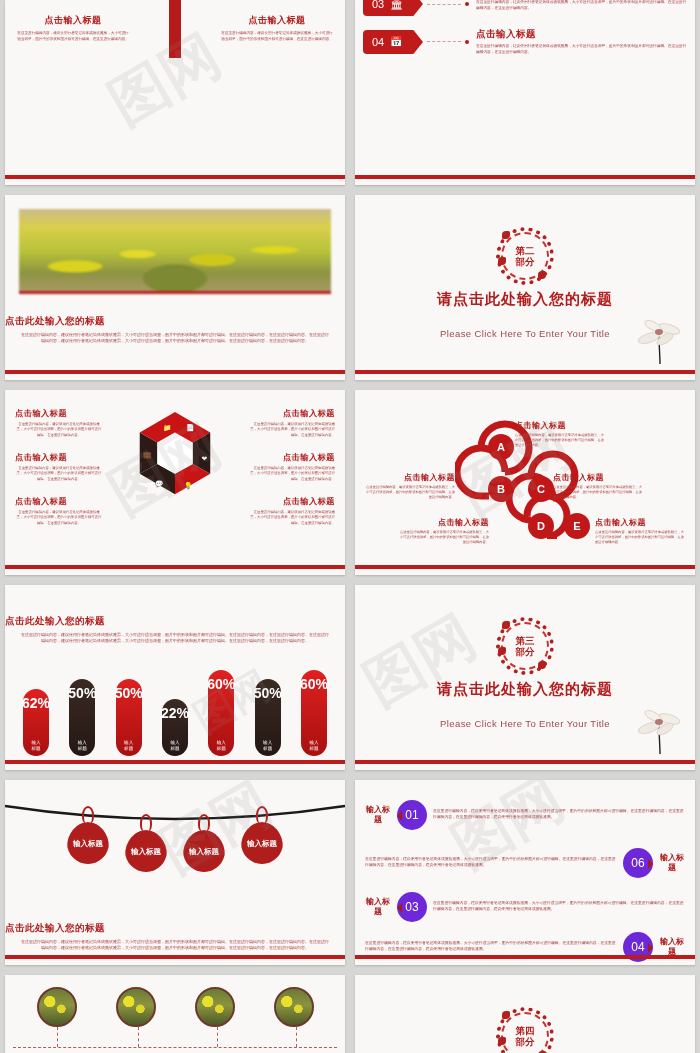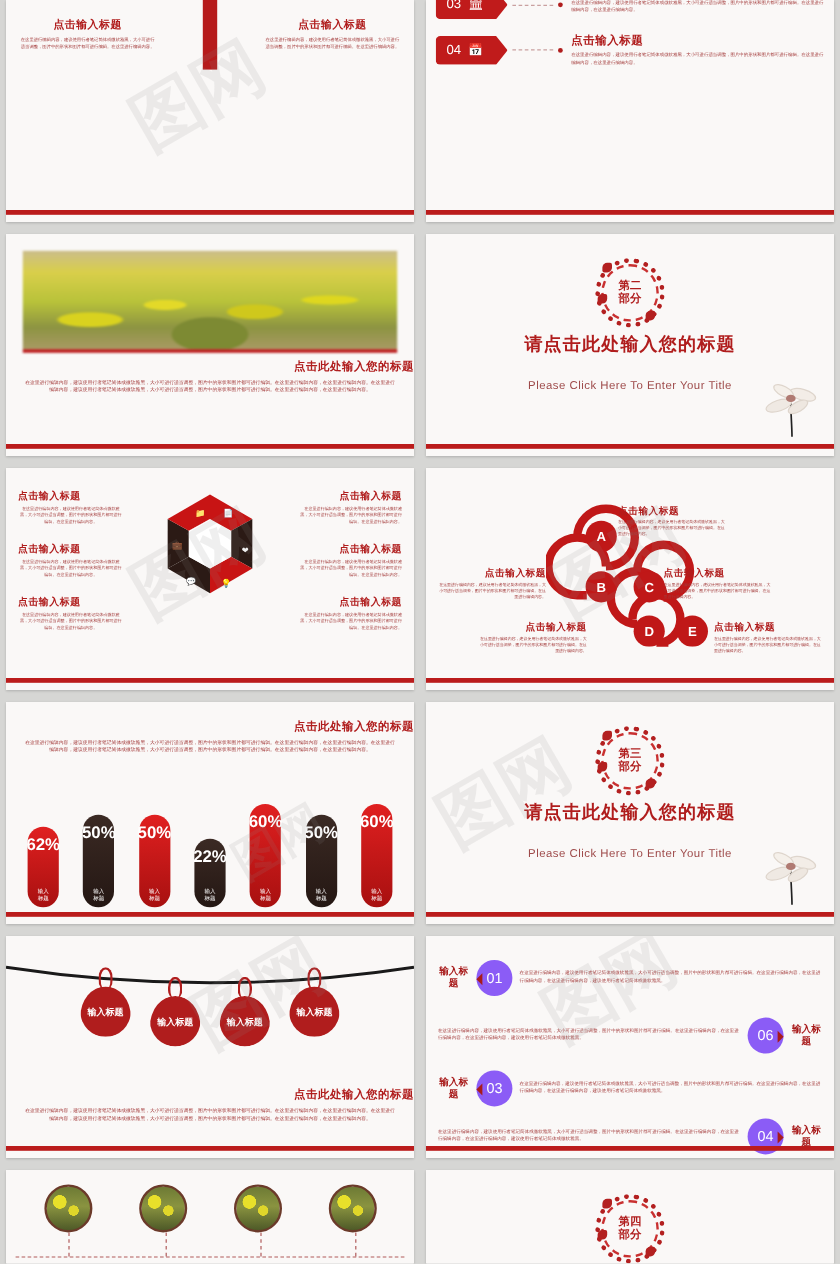--- a/index.html
+++ b/index.html
@@ -82,24 +82,24 @@
     background:
       radial-gradient(ellipse at 18% 70%, #d9d21f 0 7%, transparent 8%),
       radial-gradient(ellipse at 38% 55%, #e3d928 0 6%, transparent 7%),
       radial-gradient(ellipse at 62% 62%, #cfc81c 0 8%, transparent 9%),
       radial-gradient(ellipse at 82% 50%, #ded71f 0 6%, transparent 7%),
       radial-gradient(ellipse at 50% 85%, #7d8a33 0 14%, transparent 15%),
       linear-gradient(#cbbd8a 0%, #d9cf4a 22%, #b8c23a 52%, #8d9442 78%, #a89a63 100%);
     filter:blur(1.1px);
     border-bottom:3px solid #bb1c1c;
   }
-  .cap-title{ text-align:right; font-size:9.5px; margin-top:0;}
+  .cap-title{ text-align:left; font-size:9.5px; margin-top:16px;}
   .cap-body{ font-size:4px; text-align:center; padding:0 16px; margin-top:4px;}
   
-  .sec{ text-align:center; padding-top:20px; position:relative; height:100%;}
+  .sec{ text-align:center; padding-top:32px; position:relative; height:100%;}
   .wreath{
     width:58px;height:58px;margin:0 auto 5px; position:relative;
   }
   .wreath .ring{
     position:absolute; inset:0; border:4px dotted #b32020; border-radius:50%;
     transform:rotate(12deg);
   }
   .wreath .ring2{
     position:absolute; inset:5px; border:2px dashed #c93030; border-radius:50%;
   }
@@ -158,21 +158,21 @@
     clip-path:ellipse(50% 50% at 50% 50%);
   }
   .tag-hook{
     position:absolute; top:-16px; left:50%; transform:translateX(-50%);
     width:12px;height:18px;border:2.5px solid #b01d1d;border-radius:50% 50% 40% 40%;
     border-bottom:none;
   }
   
   .nrow{ position:absolute; left:10px; right:10px; display:flex; align-items:center; gap:6px;}
   .nbadge{
-    width:30px;height:30px;border-radius:50%;background:#8b5cf6;color:#fff;
+    width:30px;height:30px;border-radius:50%;background:#6d28d9;color:#fff;
     display:flex;align-items:center;justify-content:center;font-size:12px;
     flex:0 0 auto; position:relative;
   }
   .nbadge.left:after{
     content:""; position:absolute; left:-5px; top:11px;
     border:5px solid transparent; border-right-color:#a81a1a;
   }
   .nbadge.right:after{
     content:""; position:absolute; right:-5px; top:11px;
     border:5px solid transparent; border-left-color:#a81a1a;

